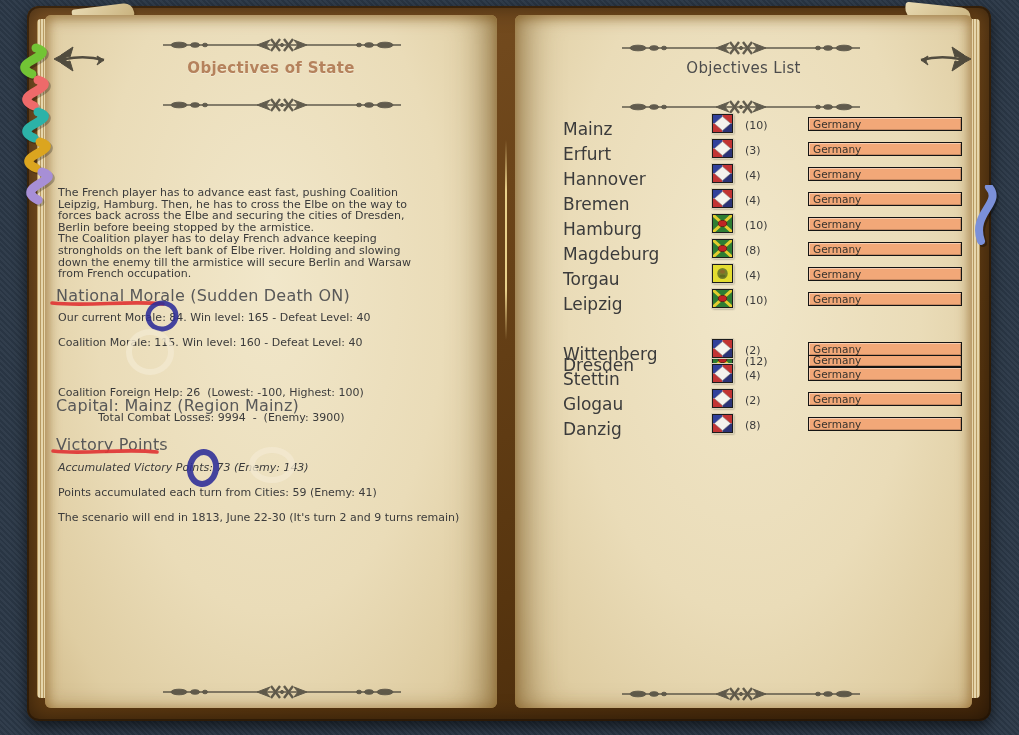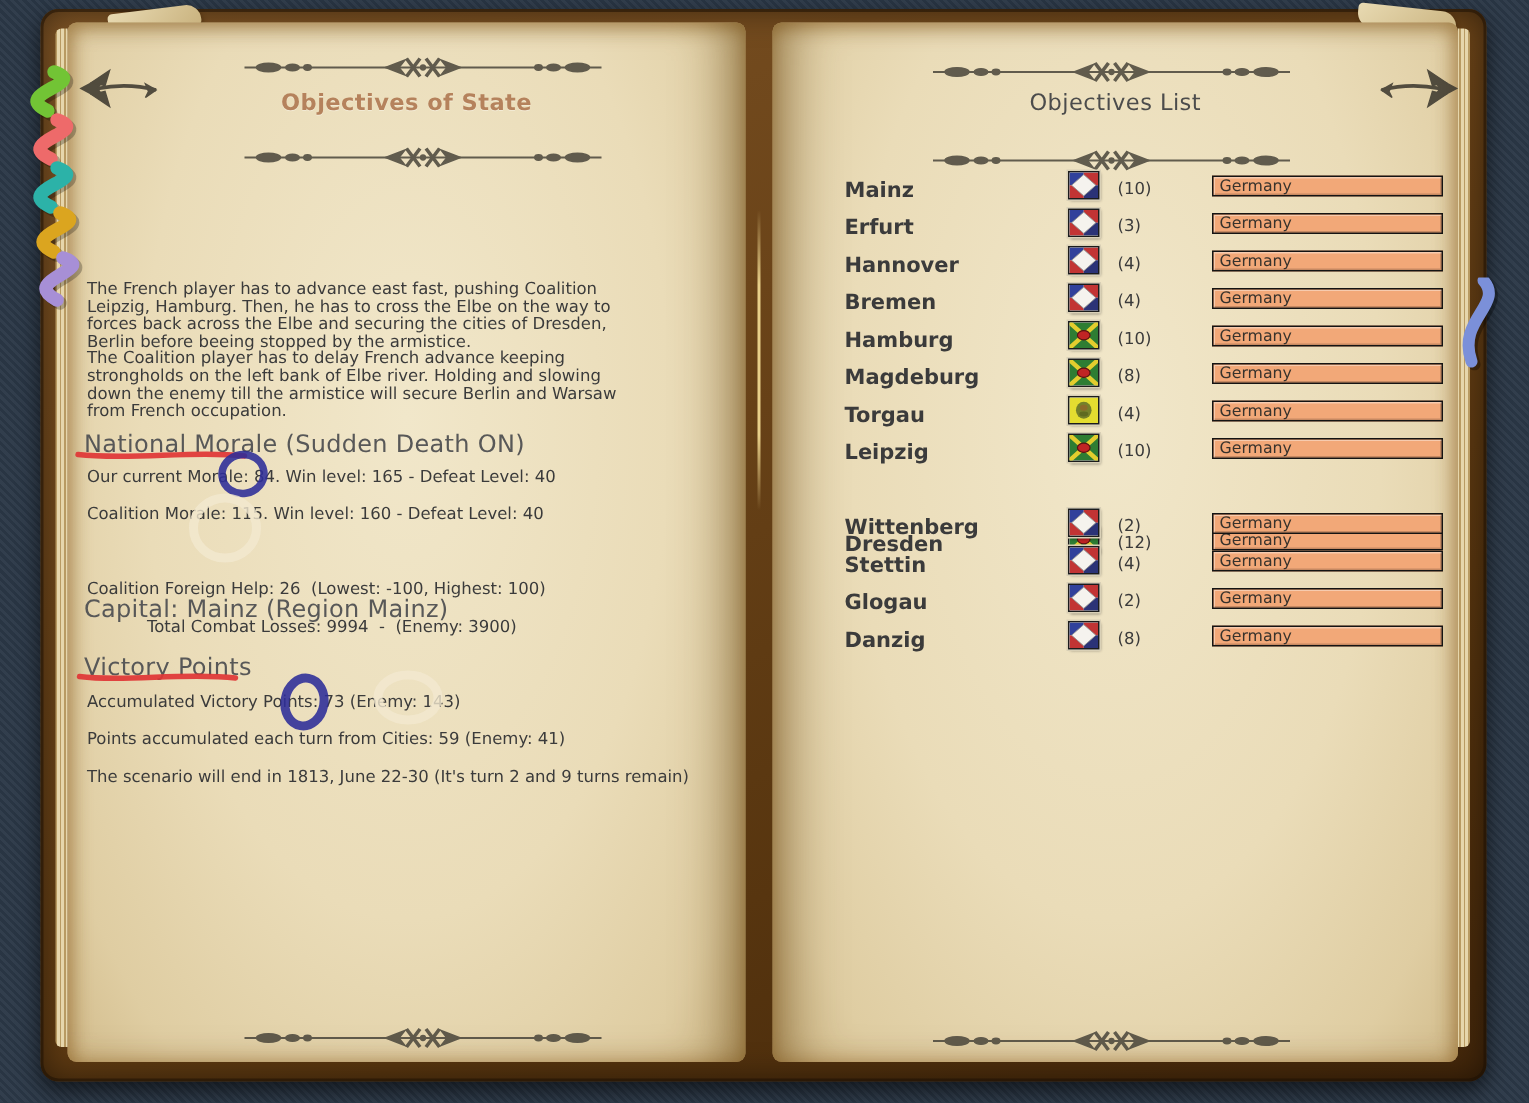--- a/index.html
+++ b/index.html
@@ -53,21 +53,21 @@
   
   .page-title { position:absolute; width:100%; text-align:center; font-size:15px; font-weight:bold; letter-spacing:.3px; }
   .title-left  { top:44px; color:#b5825c; text-shadow:0 1px 0 rgba(255,255,255,.35); }
   .title-right { top:44px; color:#4c4c4c; font-weight:normal; font-size:15px; }
   .divider { position:absolute; width:250px; height:16px; opacity:.85; }
   .briefing { position:absolute; left:13px; top:172px; width:430px; font-size:11px; line-height:11.6px; color:#3b3b3b; }
   .h-section { position:absolute; left:11px; font-size:16px; color:#585858; letter-spacing:.2px; }
   .stat-line { position:absolute; left:13px; font-size:11px; color:#3b3b3b; white-space:pre; }
   
   .obj-row { position:absolute; left:0; width:457px; height:22px; }
-  .obj-city { position:absolute; left:48px; top:5px; font-size:14px; color:#3b3b3b;font-weight:bold; }
+  .obj-city { position:absolute; left:48px; top:5px; font-size:17px; color:#3b3b3b; }
   .obj-flag { position:absolute; left:197px; top:0; width:21px; height:19px; border:1px solid #1c1c1c;
     box-shadow:0 0 0 1px #d9d0b6, 1px 1px 2px rgba(0,0,0,.45); background:#fff; display:block; }
   .obj-flag svg { display:block; }
   .obj-value { position:absolute; left:230px; top:5px; font-size:11px; color:#3b3b3b; }
   .obj-owner {
     position:absolute; left:293px; top:3px; width:154px; height:14px;
     background:#f2a878; border:1px solid #141414; font-family:"DejaVu Sans",sans-serif;
     font-size:10.5px; color:#37322c; text-align:left; padding:0 0 1px 4px; line-height:12px;
     box-shadow:inset 1px 1px 0 rgba(255,255,255,.4), inset -1px -1px 0 rgba(0,0,0,.18);
     cursor:pointer;
@@ -148,21 +148,21 @@
 
   <div class="h-section" style="top:271px;">National Morale (Sudden Death ON)</div>
   <div class="stat-line" style="top:296px;">Our current Morale: 84. Win level: 165 - Defeat Level: 40</div>
   <div class="stat-line" style="top:321px;">Coalition Morale: 115. Win level: 160 - Defeat Level: 40</div>
 
   <div class="h-section" style="top:345px;margin-top:36px;">Capital: Mainz (Region Mainz)</div>
   <div class="stat-line" style="top:371px;">Coalition Foreign Help: 26  (Lowest: -100, Highest: 100)</div>
   <div class="stat-line" style="top:396px;margin-left:40px;">Total Combat Losses: 9994  -  (Enemy: 3900)</div>
 
   <div class="h-section" style="top:420px;">Victory Points</div>
-  <div class="stat-line" style="top:446px;">Accumulated Victory Points: 73 (Enemy: 143)</div>
+  <div class="stat-line" style="top:446px;font-style:italic;">Accumulated Victory Points: 73 (Enemy: 143)</div>
   <div class="stat-line" style="top:471px;">Points accumulated each turn from Cities: 59 (Enemy: 41)</div>
   <div class="stat-line" style="top:496px;">The scenario will end in 1813, June 22-30 (It's turn 2 and 9 turns remain)</div>
 
   <div class="divider" style="left:112px; top:669px;"><svg width="250" height="16" viewBox="0 0 250 16">
 <g fill="#49453a" stroke="#49453a">
 <line x1="6" y1="8" x2="244" y2="8" stroke-width="1.3"></line>
 <ellipse cx="22" cy="8" rx="8" ry="2.8"></ellipse>
           <ellipse cx="38" cy="8" rx="4.5" ry="2.2"></ellipse>
           <ellipse cx="48" cy="8" rx="2.5" ry="1.8"></ellipse>
 <ellipse cx="228" cy="8" rx="8" ry="2.8"></ellipse>

